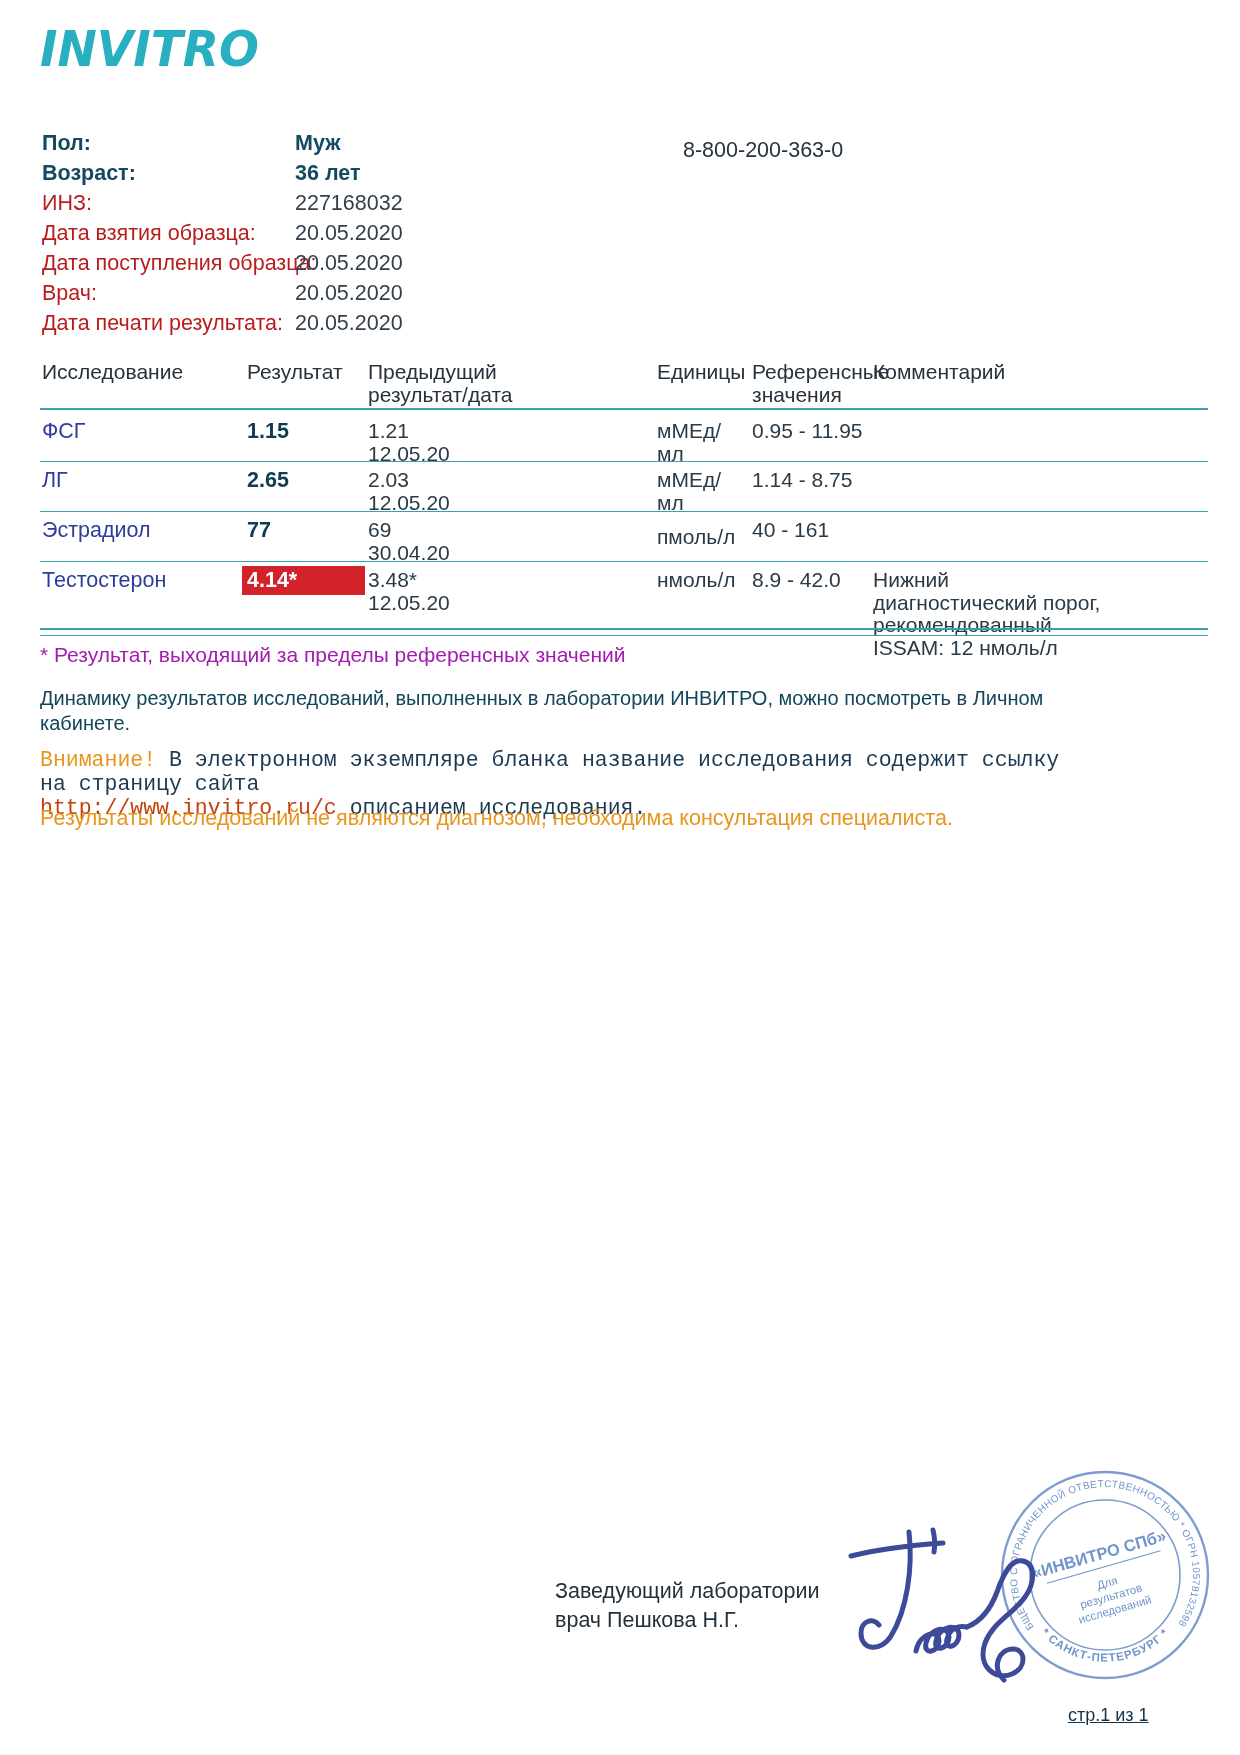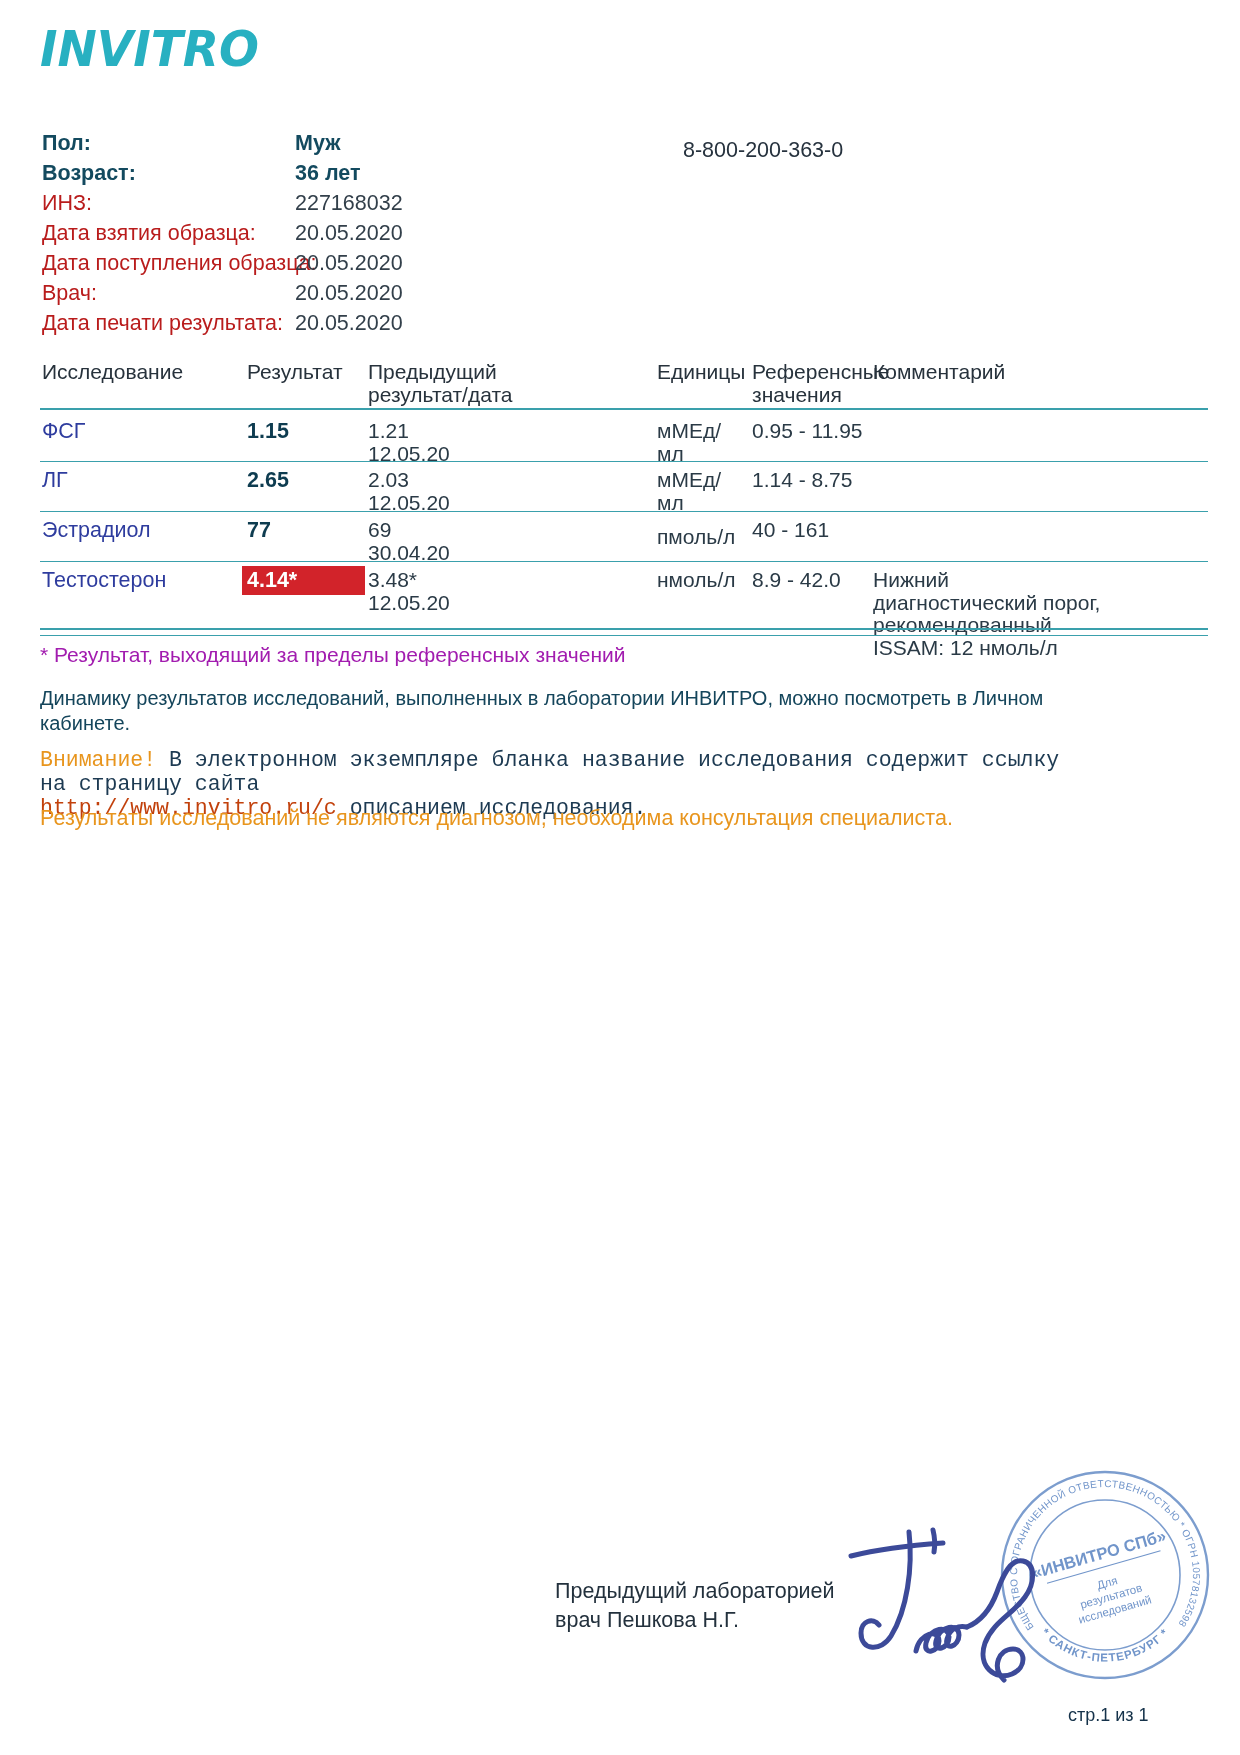--- a/index.html
+++ b/index.html
@@ -40,21 +40,21 @@
   .dyn{left:40px;top:686px;width:1005px;font-size:20px;font-weight:normal;color:#14455b;line-height:25px;}
   .attn{left:40px;top:748px;width:1040px;font-size:21.5px;line-height:24px;color:#1d3a52;font-family:Liberation Mono, monospace;}
   .attn .warn{color:#e8951d;}
   .attn .lnk{color:#c2410c;}
   .disclaimer{left:40px;top:806px;font-size:21.5px;color:#e8951d;}
 
   
   .sigtitle{left:555px;top:1577px;font-size:21.5px;color:#23313d;line-height:29px;}
   .stamp{left:993px;top:1463px;}
   .sig{left:785px;top:1520px;z-index:5;}
-  .pagenum{left:1068px;top:1705px;font-size:18px;color:#15324a;}
+  .pagenum{left:1068px;top:1705px;font-size:18px;color:#15324a;text-decoration:underline;}
 </style>
 </head>
 <body>
 
 <div class="page">
 
   <div class="abs logo">INVITRO</div>
 
   <div class="abs phone">8-800-200-363-0</div>
 
@@ -155,21 +155,21 @@
 
   <div class="abs footnote">* Результат, выходящий за пределы референсных значений</div>
   <div class="abs dyn">Динамику результатов исследований, выполненных в лаборатории ИНВИТРО, можно посмотреть в Личном кабинете.</div>
   <div class="abs attn">
     <span class="warn">Внимание!</span><span> В электронном экземпляре бланка название исследования содержит ссылку на страницу сайта</span><br>
     <span class="lnk">http://www.invitro.ru/с</span><span> описанием исследования.</span>
   </div>
   <div class="abs disclaimer">Результаты исследований не являются диагнозом, необходима консультация специалиста.</div>
 
   <div class="abs sigtitle">
-    <span>Предыдущий лабораторией</span><br>
+    <span>Заведующий лаборатории</span><br>
     <span>врач Пешкова Н.Г.</span>
   </div>
 
   <svg class="abs stamp" width="224" height="224" viewBox="-112 -112 224 224">
     <g fill="none" stroke="#7195ca" opacity="0.92">
       <circle cx="0" cy="0" r="103" stroke-width="2.4"></circle>
       <circle cx="0" cy="0" r="75" stroke-width="1.6"></circle>
     </g>
     <defs>
       <path id="arcTop" d="M -72.1,50.5 A 88 88 0 1 1 72.1,50.5" fill="none"></path>

